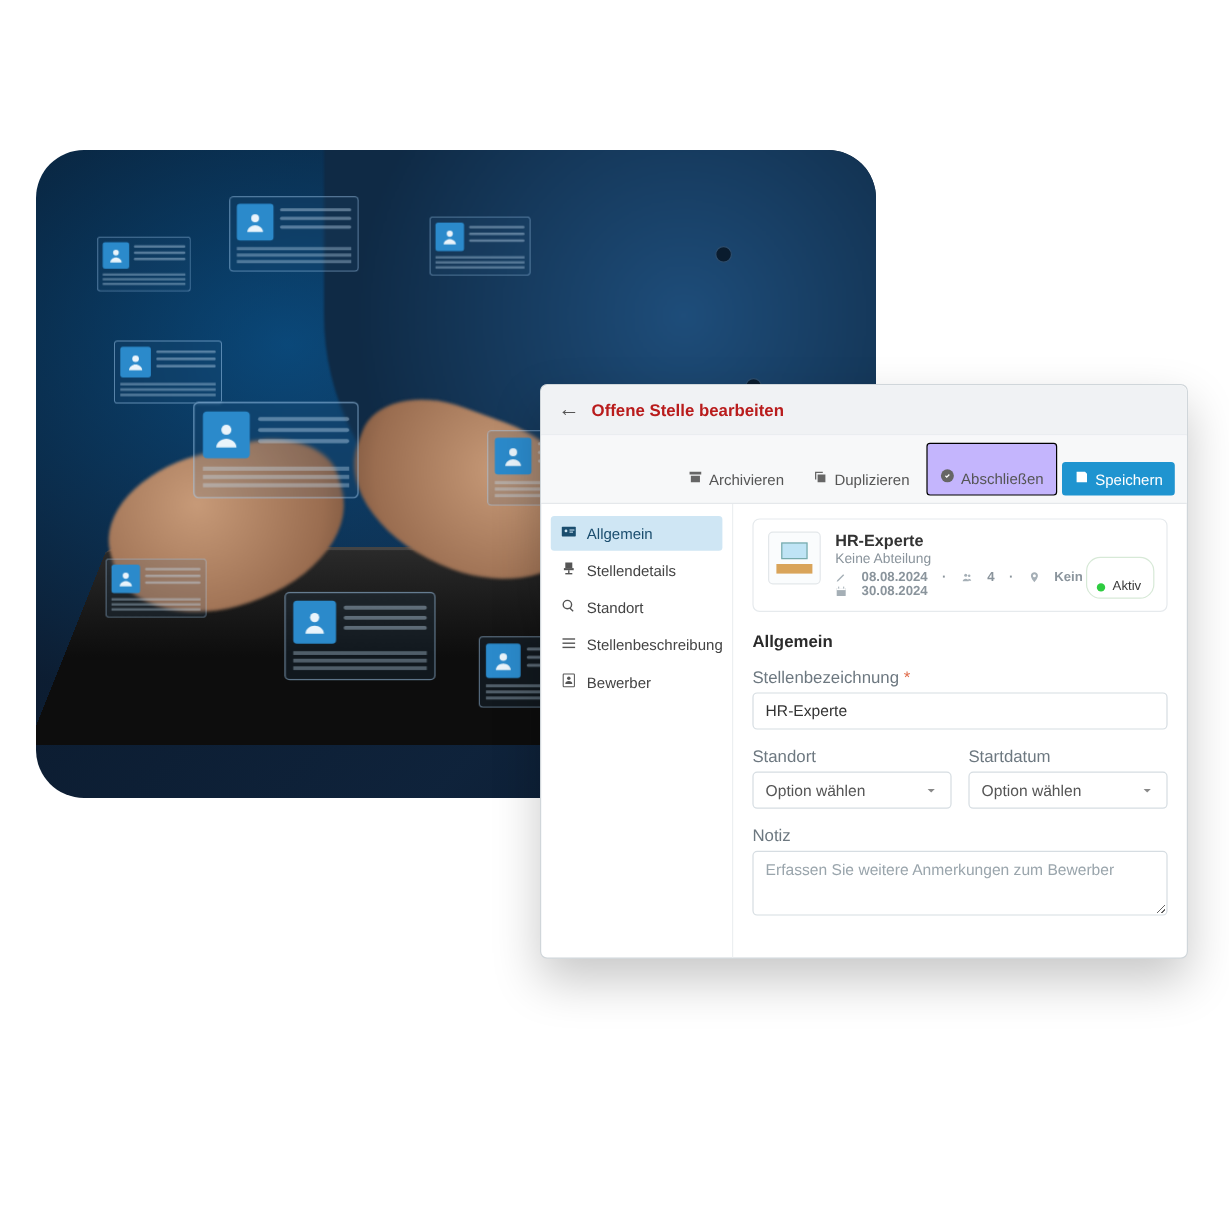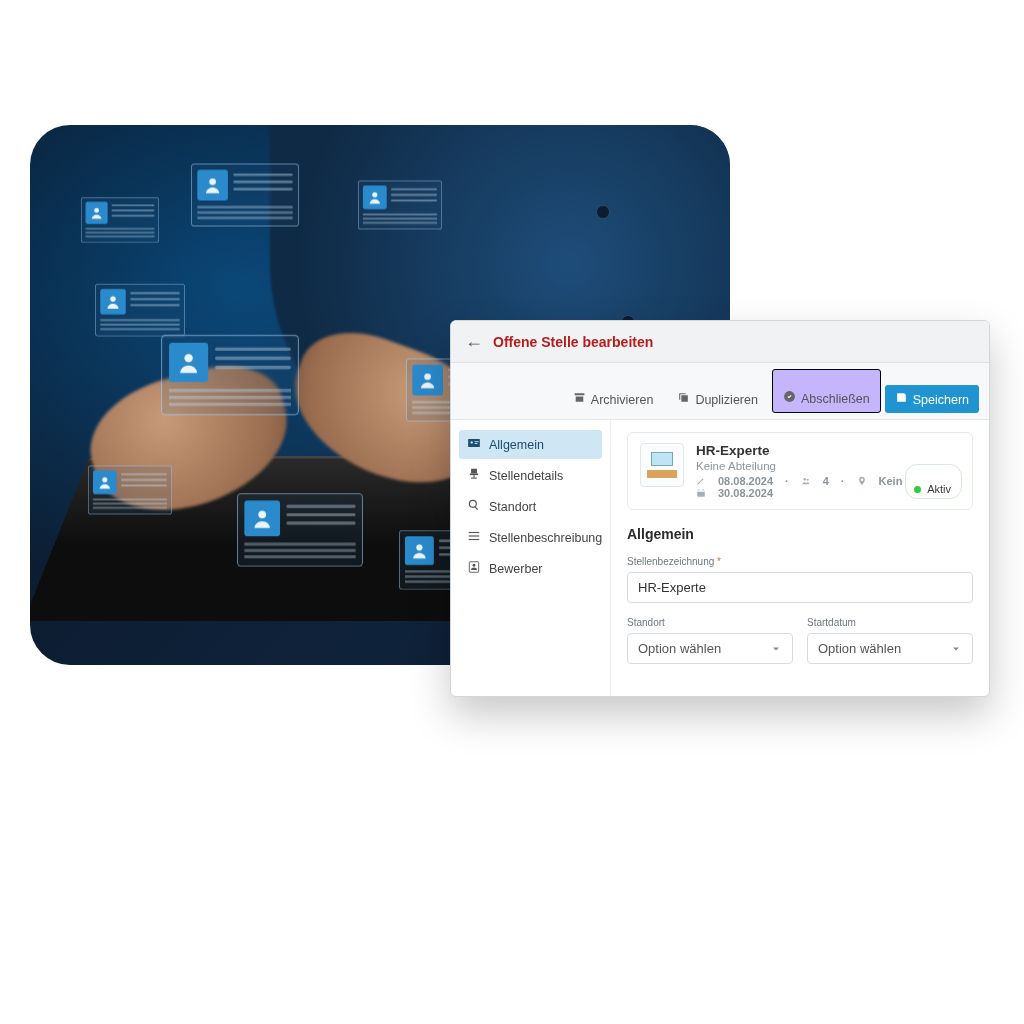--- a/index.html
+++ b/index.html
@@ -133,21 +133,21 @@
   .badge{
     position:absolute; right:10px; bottom:10px;
     border:1px solid #d7e9d7; background:#fff; border-radius:12px;
     padding:18px 10px 3px 8px; font-size:11px; color:#3a3a3a;
     display:flex;align-items:center;gap:6px;
   }
   .badge .dot{width:7px;height:7px;border-radius:50%;background:#2ecc40;}
 
   .sect-title{font-weight:700;font-size:14px;color:#2b2b2b;margin:8px 0 14px;}
   .field{margin-bottom:14px;}
-  .field label{display:block;font-size:10px;color:#6d7880;margin-bottom:5px;}
+  .field label{display:block;font-size:14px;color:#6d7880;margin-bottom:5px;}
   .field .req{color:#e06c4a;}
   .input, .select, .textarea{
     width:100%; border:1px solid #d6dde2; border-radius:4px;
     padding:7px 10px; font-size:13px; color:#333; background:#fff;
     font-family:inherit;
   }
   .select{ display:flex; justify-content:space-between; align-items:center; color:#555;text-align:center;}
   .select svg{width:12px;height:12px;fill:#888;}
   .row{display:flex;gap:14px;}
   .row .field{flex:1;}
@@ -438,16 +438,20 @@
           <div class="select">
             <span>Option wählen</span>
             <svg viewBox="0 0 24 24">
                 <path d="M6 9l6 6 6-6z"></path>
               </svg>
           </div>
         </div>
       </div>
 
 
+      <div class="field">
+        <label>Notiz</label>
+        <textarea class="textarea" placeholder="Erfassen Sie weitere Anmerkungen zum Bewerber" style=""></textarea>
+      </div>
 
     </div>
   </div>
 </div>
 
 </body></html>

